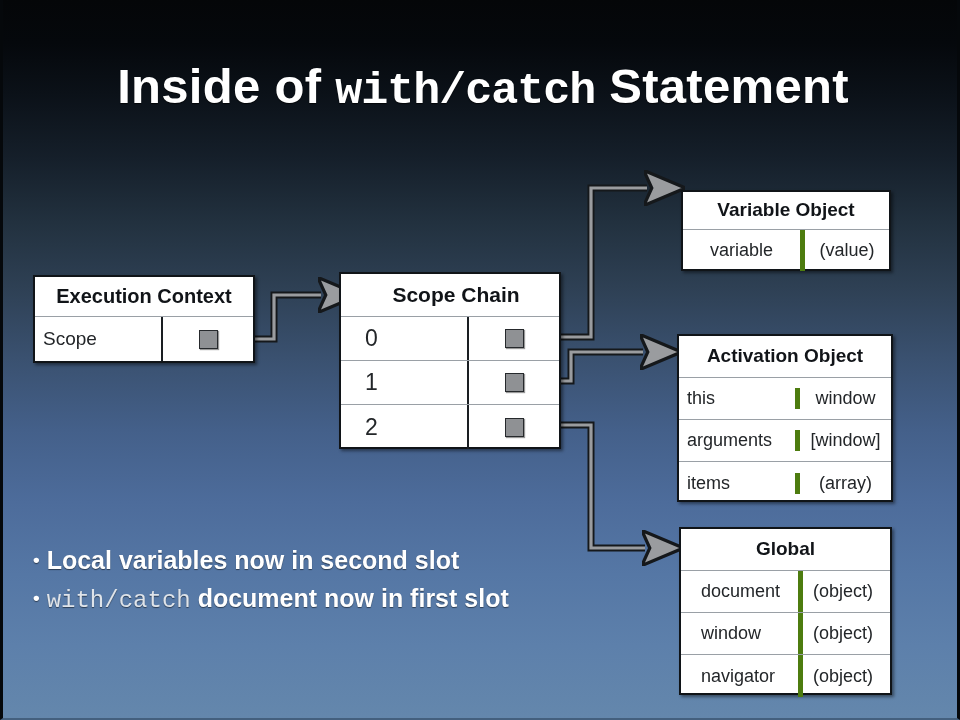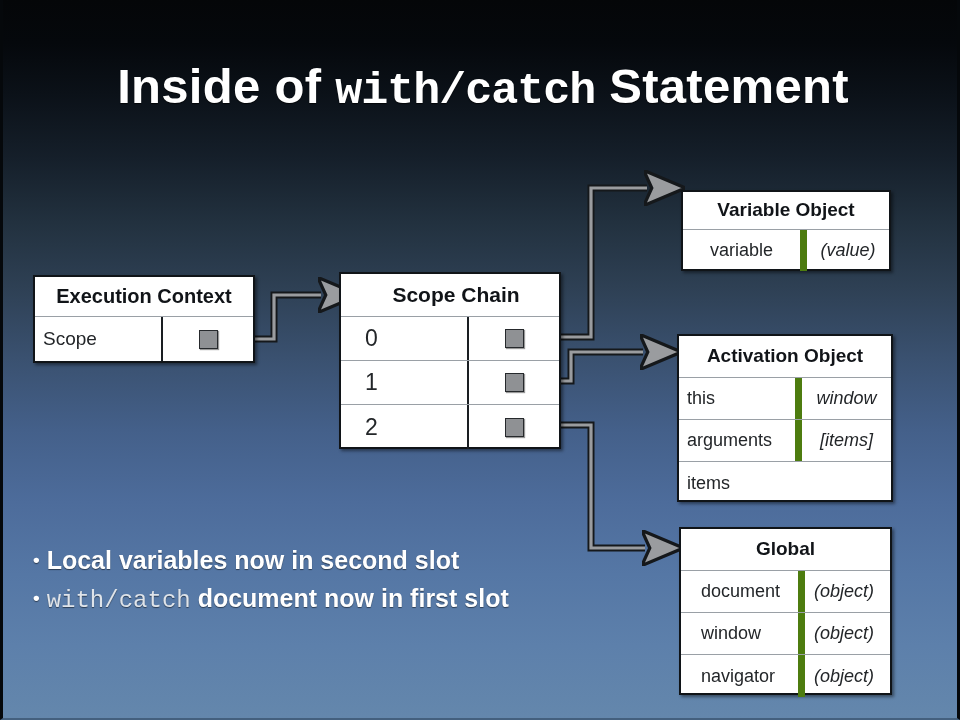--- a/index.html
+++ b/index.html
@@ -84,21 +84,21 @@
     display: flex;
     align-items: center;
   }
   .cell.left {
     padding-left: 8px;
     justify-content: flex-start;
   }
   .cell.right {
     justify-content: center;
   }
-  .cell.divider { border-left: 7px solid #4d7c0f; font-style: italic; }
+  .cell.divider { border-left: 5px solid #4d7c0f; }
   .cell.divider-dark { border-left: 2px solid #1a1e22; }
 
   
   .stub {
     width: 17px;
     height: 17px;
     background: #8f9194;
     border: 1px solid #26292c;
     box-shadow: 1px 1px 1px rgba(0,0,0,0.4);
   }
@@ -118,21 +118,21 @@
 
   #variable-object { left: 678px; top: 178px; width: 210px; height: 81px; margin-top: 12px; }
   #variable-object .box-head { height: 38px; line-height: 36px; font-size: 19px; }
   #variable-object .row { height: 41px; }
   #variable-object .cell { font-size: 18px; justify-content: center; }
   #variable-object .cell.c1 { width: 117px; }
   #variable-object .cell.c2 { width: 89px; }
 
   #activation-object { left: 674px; top: 334px; width: 216px; height: 168px; }
   #activation-object .box-head { height: 42px; line-height: 40px; font-size: 19px; }
-  #activation-object .row { height: 42px; }
+  #activation-object .row { height: 42px; align-items: center; }
   #activation-object .cell { font-size: 18px; }
   #activation-object .cell.c1 { width: 116px; padding-left: 8px; }
   #activation-object .cell.c2 { width: 96px; justify-content: center; }
 
   #global-object { left: 676px; top: 527px; width: 213px; height: 168px; }
   #global-object .box-head { height: 42px; line-height: 40px; font-size: 19px; }
   #global-object .row { height: 42px; }
   #global-object .cell { font-size: 18px; }
   #global-object .cell.c1 { width: 117px; padding-left: 20px; }
   #global-object .cell.c2 { width: 85px; justify-content: center; }
@@ -244,24 +244,25 @@
   </div>
 
   <div class="box" id="activation-object">
     <div class="box-head">Activation Object</div>
     <div class="row">
       <div class="cell c1 left">this</div>
       <div class="cell c2 divider">window</div>
     </div>
     <div class="row">
       <div class="cell c1 left">arguments</div>
-      <div class="cell c2 divider">[items]</div>
+      <div class="cell c2 divider">[window]</div>
     </div>
     <div class="row">
       <div class="cell c1 left">items</div>
+      <div class="cell c2 divider">(array)</div>
     </div>
   </div>
 
   <div class="box" id="global-object">
     <div class="box-head">Global</div>
     <div class="row">
       <div class="cell c1 left">document</div>
       <div class="cell c2 divider">(object)</div>
     </div>
     <div class="row">

